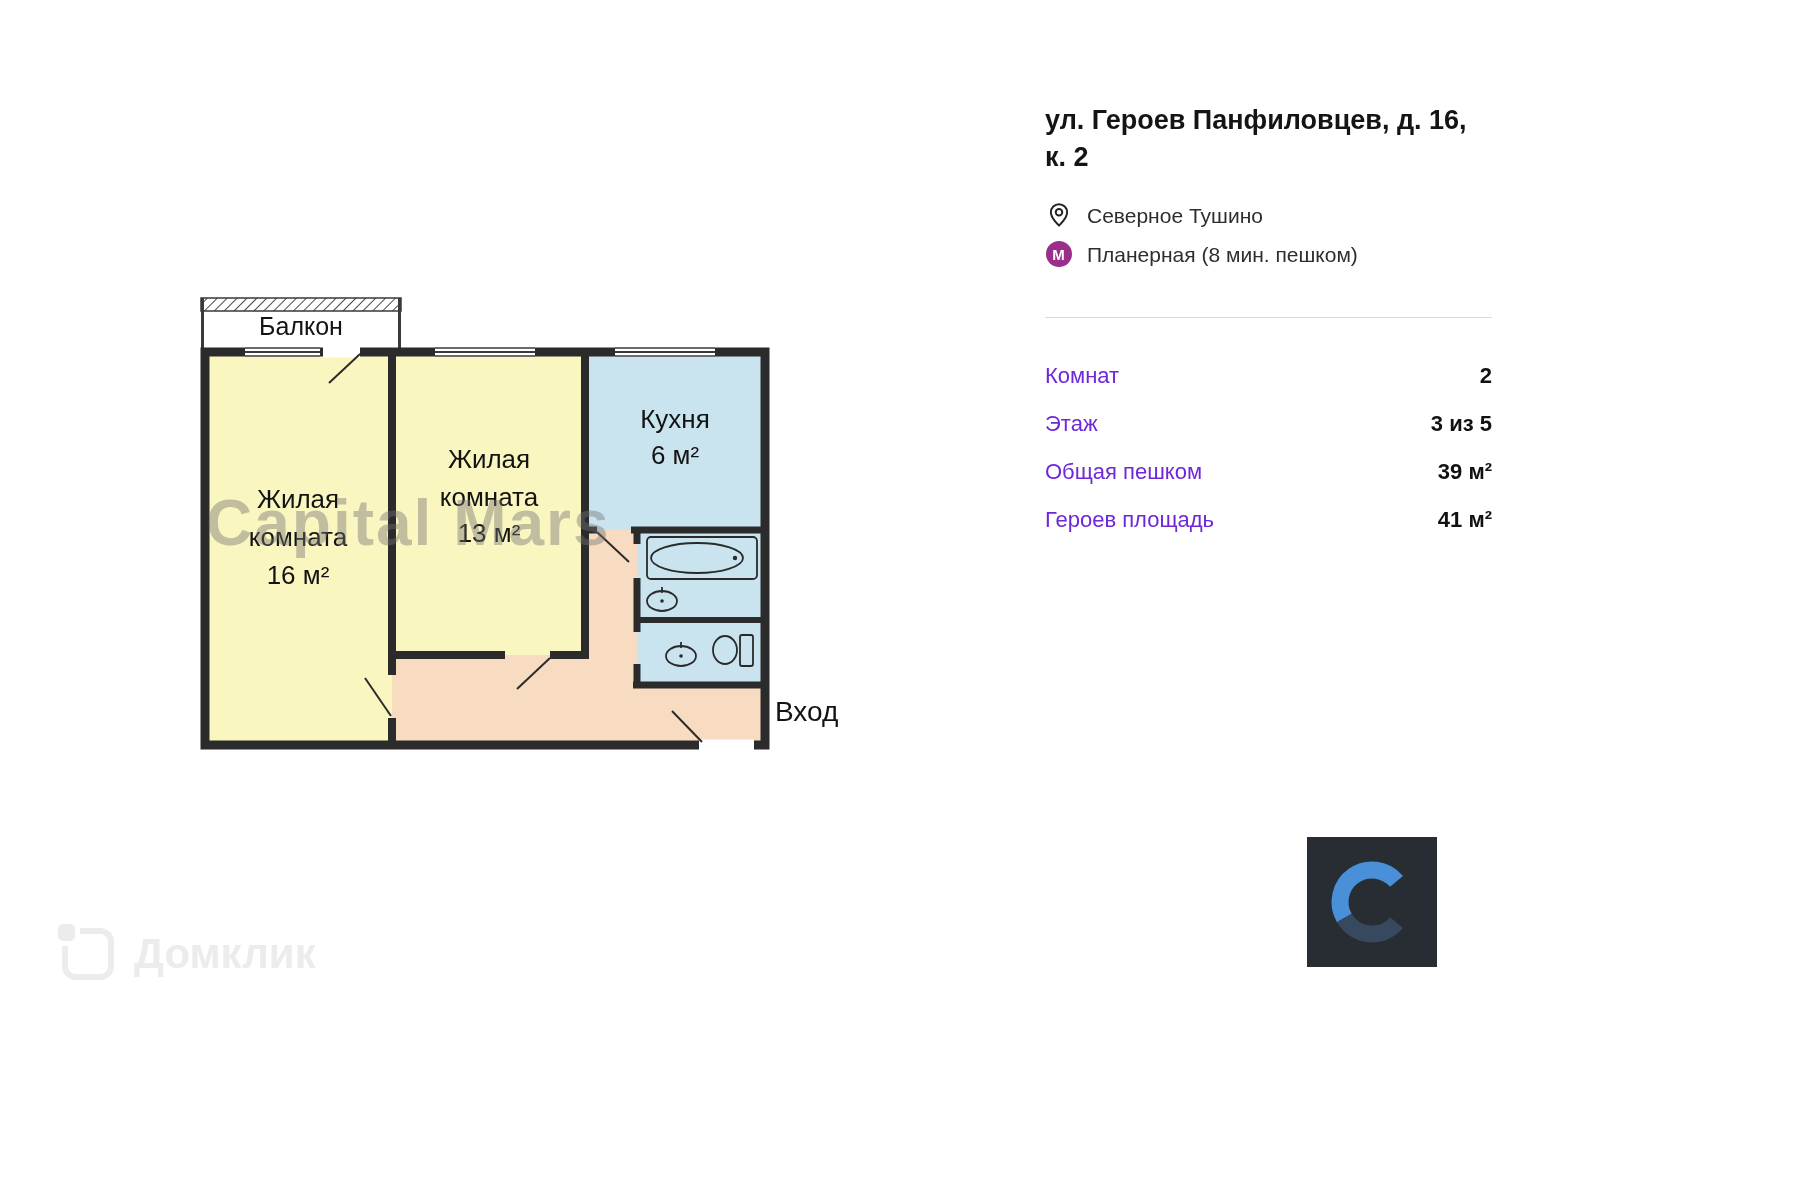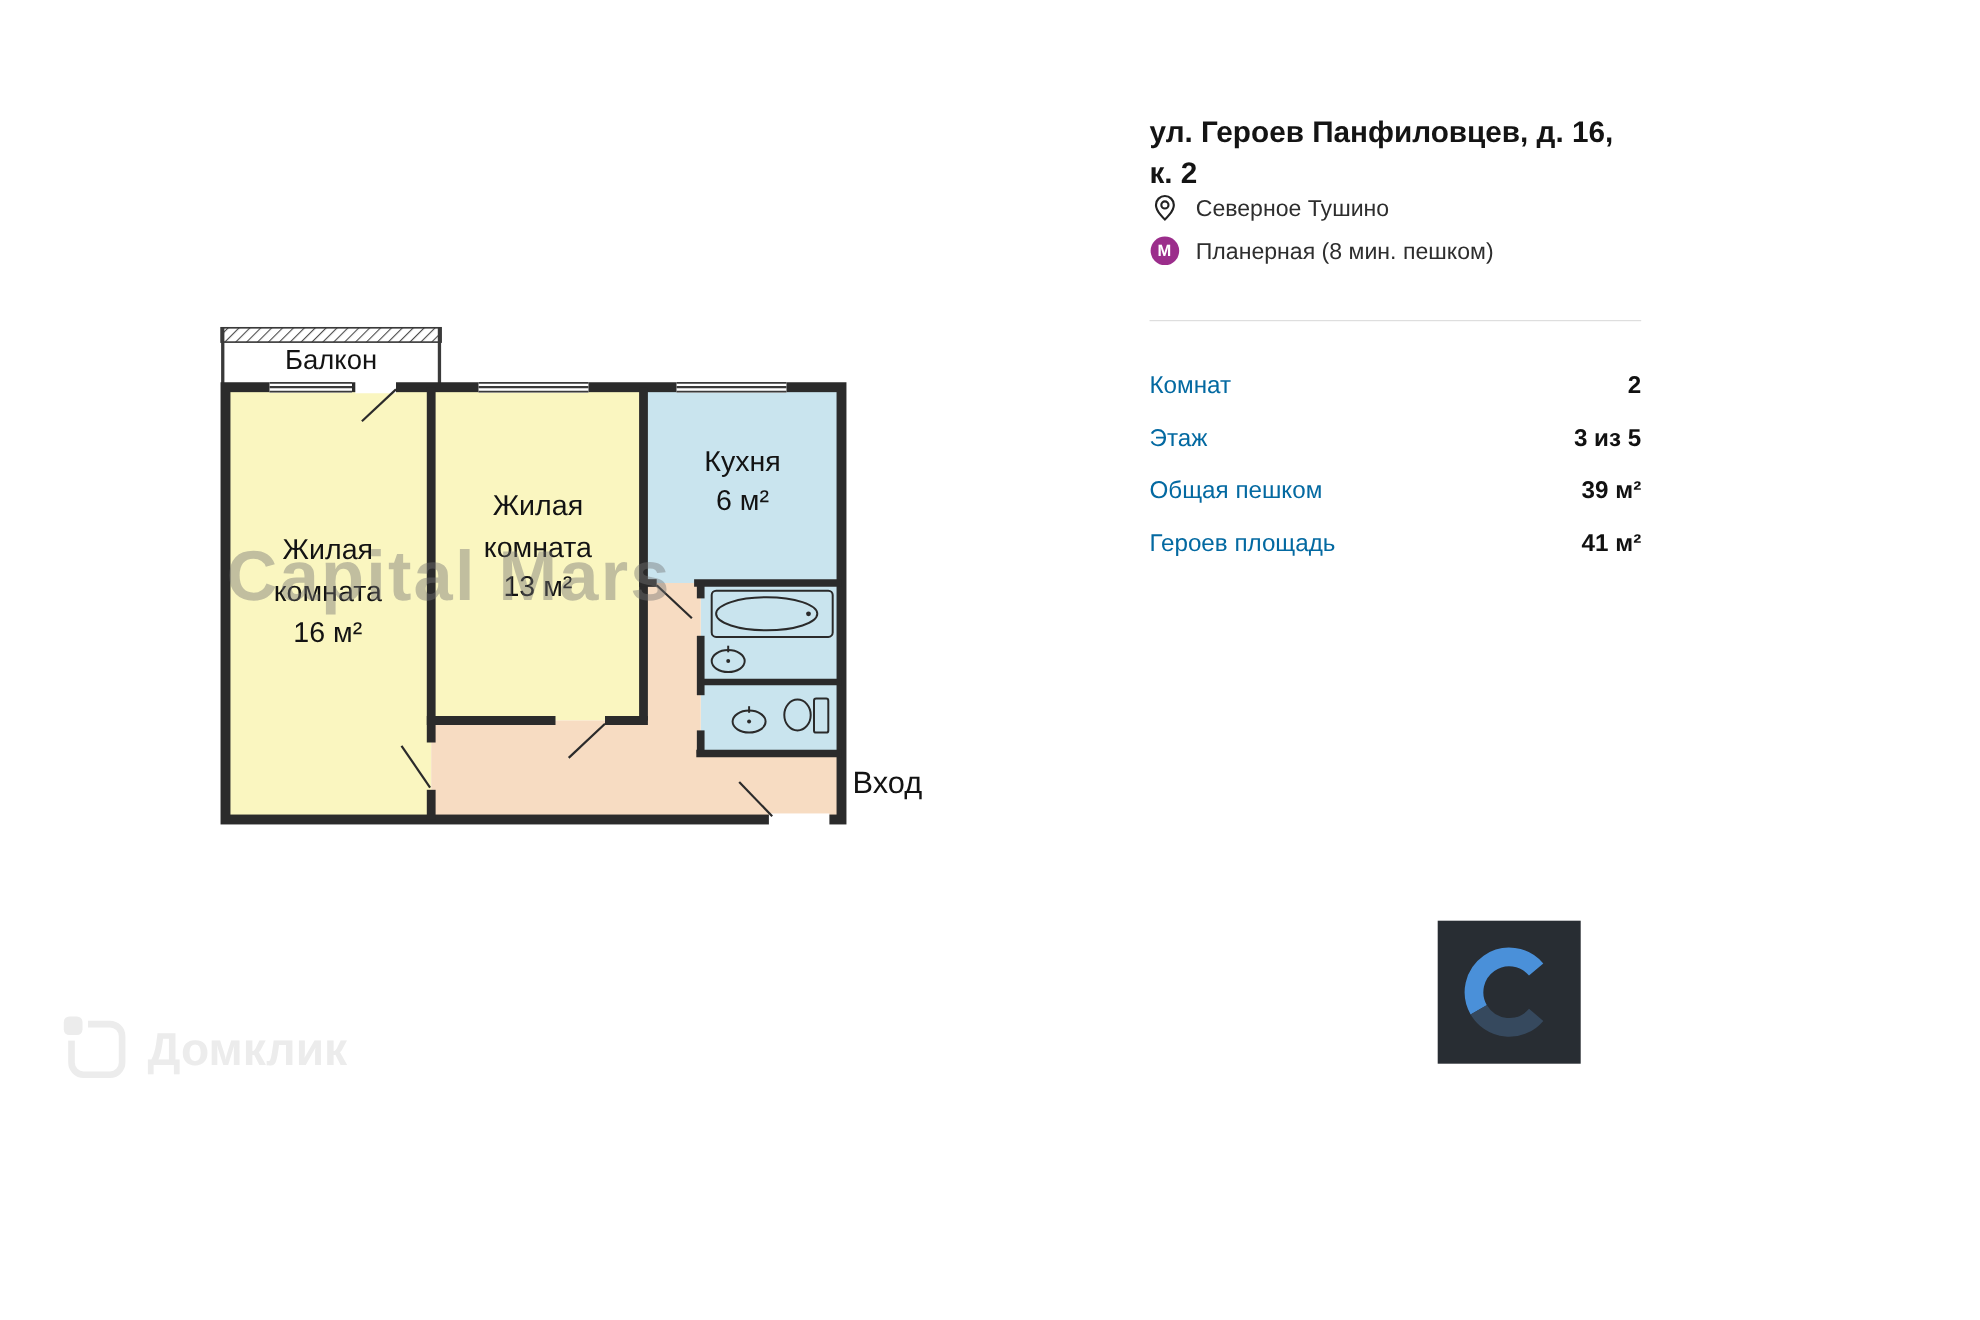--- a/index.html
+++ b/index.html
@@ -16,28 +16,28 @@
     letter-spacing:2px;color:#737373;opacity:.42;white-space:nowrap;pointer-events:none}
 
   .site-wm{position:absolute;left:62px;top:928px;display:flex;align-items:center;gap:20px;color:#ECECEC}
   .dk-icon{width:52px;height:52px;border:6px solid #ECECEC;border-radius:14px;position:relative;flex:0 0 auto}
   .dk-icon::after{content:"";position:absolute;left:-12px;top:-12px;width:24px;height:24px;background:#fff;z-index:1}
   .dk-icon::before{content:"";position:absolute;left:-10px;top:-10px;width:17px;height:17px;background:#ECECEC;border-radius:5px;z-index:2}
   .dk-text{font-size:42px;font-weight:700;line-height:1}
 
   
   .info{position:absolute;left:1045px;top:102px;width:447px}
-  .info-title{font-size:27px;line-height:37px;font-weight:700;color:#141414;}
+  .info-title{font-size:27px;line-height:37px;font-weight:700;color:#141414;margin-bottom:26px}
   .meta-row{display:flex;align-items:flex-end;gap:15px;margin-bottom:13px;font-size:21px;color:#2e2e2e;height:26px}
   .meta-icon{width:27px;display:flex;justify-content:center;align-items:center}
   .metro-badge{width:26px;height:26px;border-radius:50%;background:#9B2D8B;color:#fff;font-size:15px;font-weight:700;
     display:flex;align-items:center;justify-content:center}
   .divider{border:none;border-top:1px solid #DBDBDB;margin:50px 0 34px}
   .stat-row{display:flex;justify-content:space-between;align-items:center;padding:11px 0;font-size:22px}
-  .stat-label{color:#0369a1}
+  .stat-label{color:#6d28d9}
   .stat-value{font-weight:700;color:#111}
 
   
   .logo{position:absolute;left:1307px;top:837px;width:130px;height:130px;background:#282D33;
     display:flex;align-items:center;justify-content:center}
 </style>
 </head>
 <body>
 
 <svg class="floorplan-svg" width="660" height="470" viewBox="0 0 660 470">

